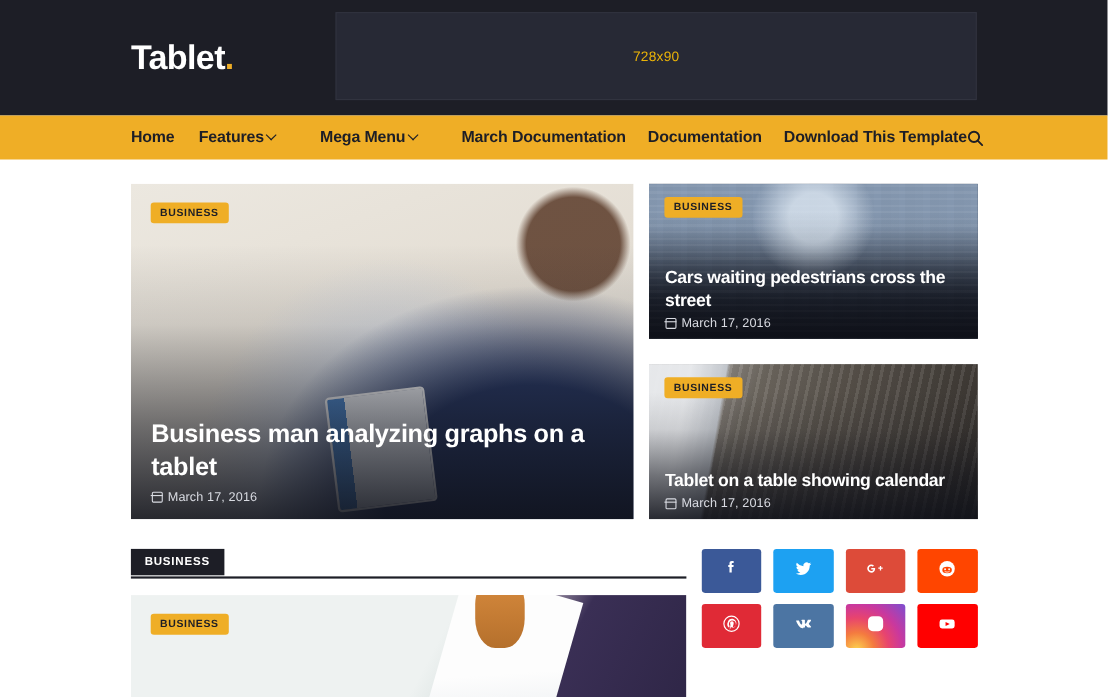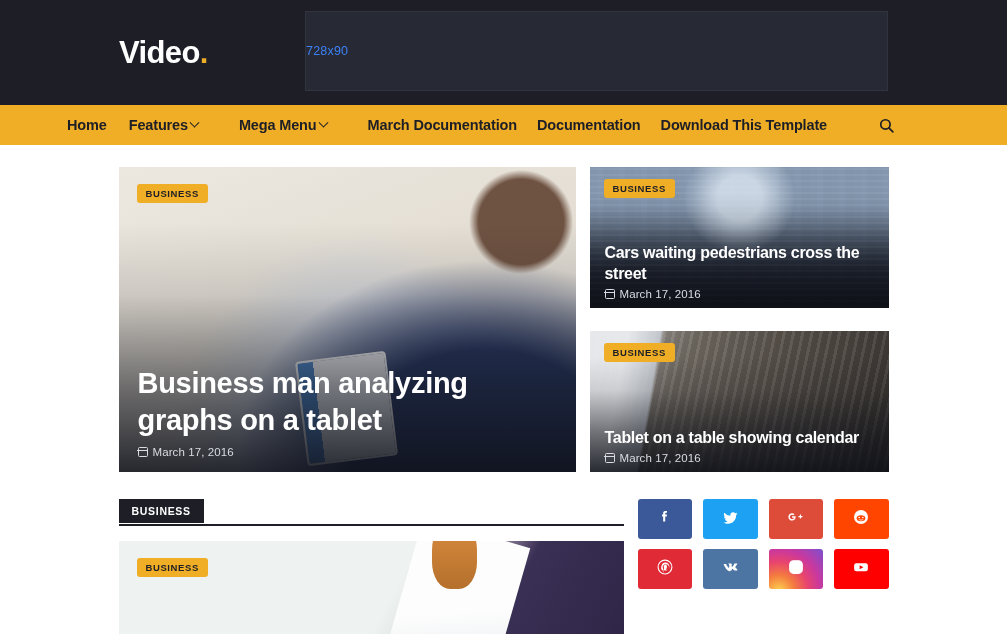--- a/index.html
+++ b/index.html
@@ -33,37 +33,38 @@
   .ad-banner {
     position: absolute;
     left: 305px;
     top: 11px;
     width: 583px;
     height: 80px;
     background: #272935;
     border: 1px solid #31333f;
     display: flex;
     align-items: center;
-    color: #3b82f6;
+    justify-content: center;
+    color: #eab308;
     font-size: 12.5px;
     letter-spacing: .2px;
   }
 
   
   .navbar {
     height: 40px;
     background: #efae26;
     display: flex;
     align-items: center;
     position: relative;
   }
   .nav-list {
     display: flex;
     align-items: center;
-    margin-left: 67px;
+    margin-left: 119px;
     list-style: none;
     gap: 0;
   }
   .nav-item {
     display: flex;
     align-items: center;
     gap: 3px;
     padding: 0 21px 0 0;
     margin-right: 20px;
     color: #1d1e26;
@@ -143,21 +144,21 @@
     z-index: 3;
   }
   .card-side .card-text { left: 15px; right: 15px; bottom: 8px; }
   .card-title {
     color: #ffffff;
     font-weight: bold;
     line-height: 1.28;
     letter-spacing: -0.3px;
     margin-bottom: 7px;
   }
-  .card-big .card-title { font-size: 29px; }
+  .card-big .card-title { font-size: 23px; }
   .card-side .card-title { font-size: 16px; margin-bottom: 4px; }
   .card-date {
     display: flex;
     align-items: center;
     gap: 5px;
     color: #d9dbe2;
     font-size: 11.5px;
     letter-spacing: .1px;
   }
   .cal-icon {
@@ -290,21 +291,21 @@
     background: linear-gradient(180deg,#d88b3e,#b5702c);
     border-radius:40%;
     z-index:1;
   }
 </style>
 </head>
 <body>
 
 <div class="topbar">
   <div class="logo">
-    <span>Video</span><span class="dot">.</span>
+    <span>Tablet</span><span class="dot">.</span>
   </div>
   <div class="ad-banner">
     <span>728x90</span>
   </div>
 </div>
 
 <nav class="navbar">
   <ul class="nav-list">
     <li class="nav-item no-caret">
       <span>Home</span>

